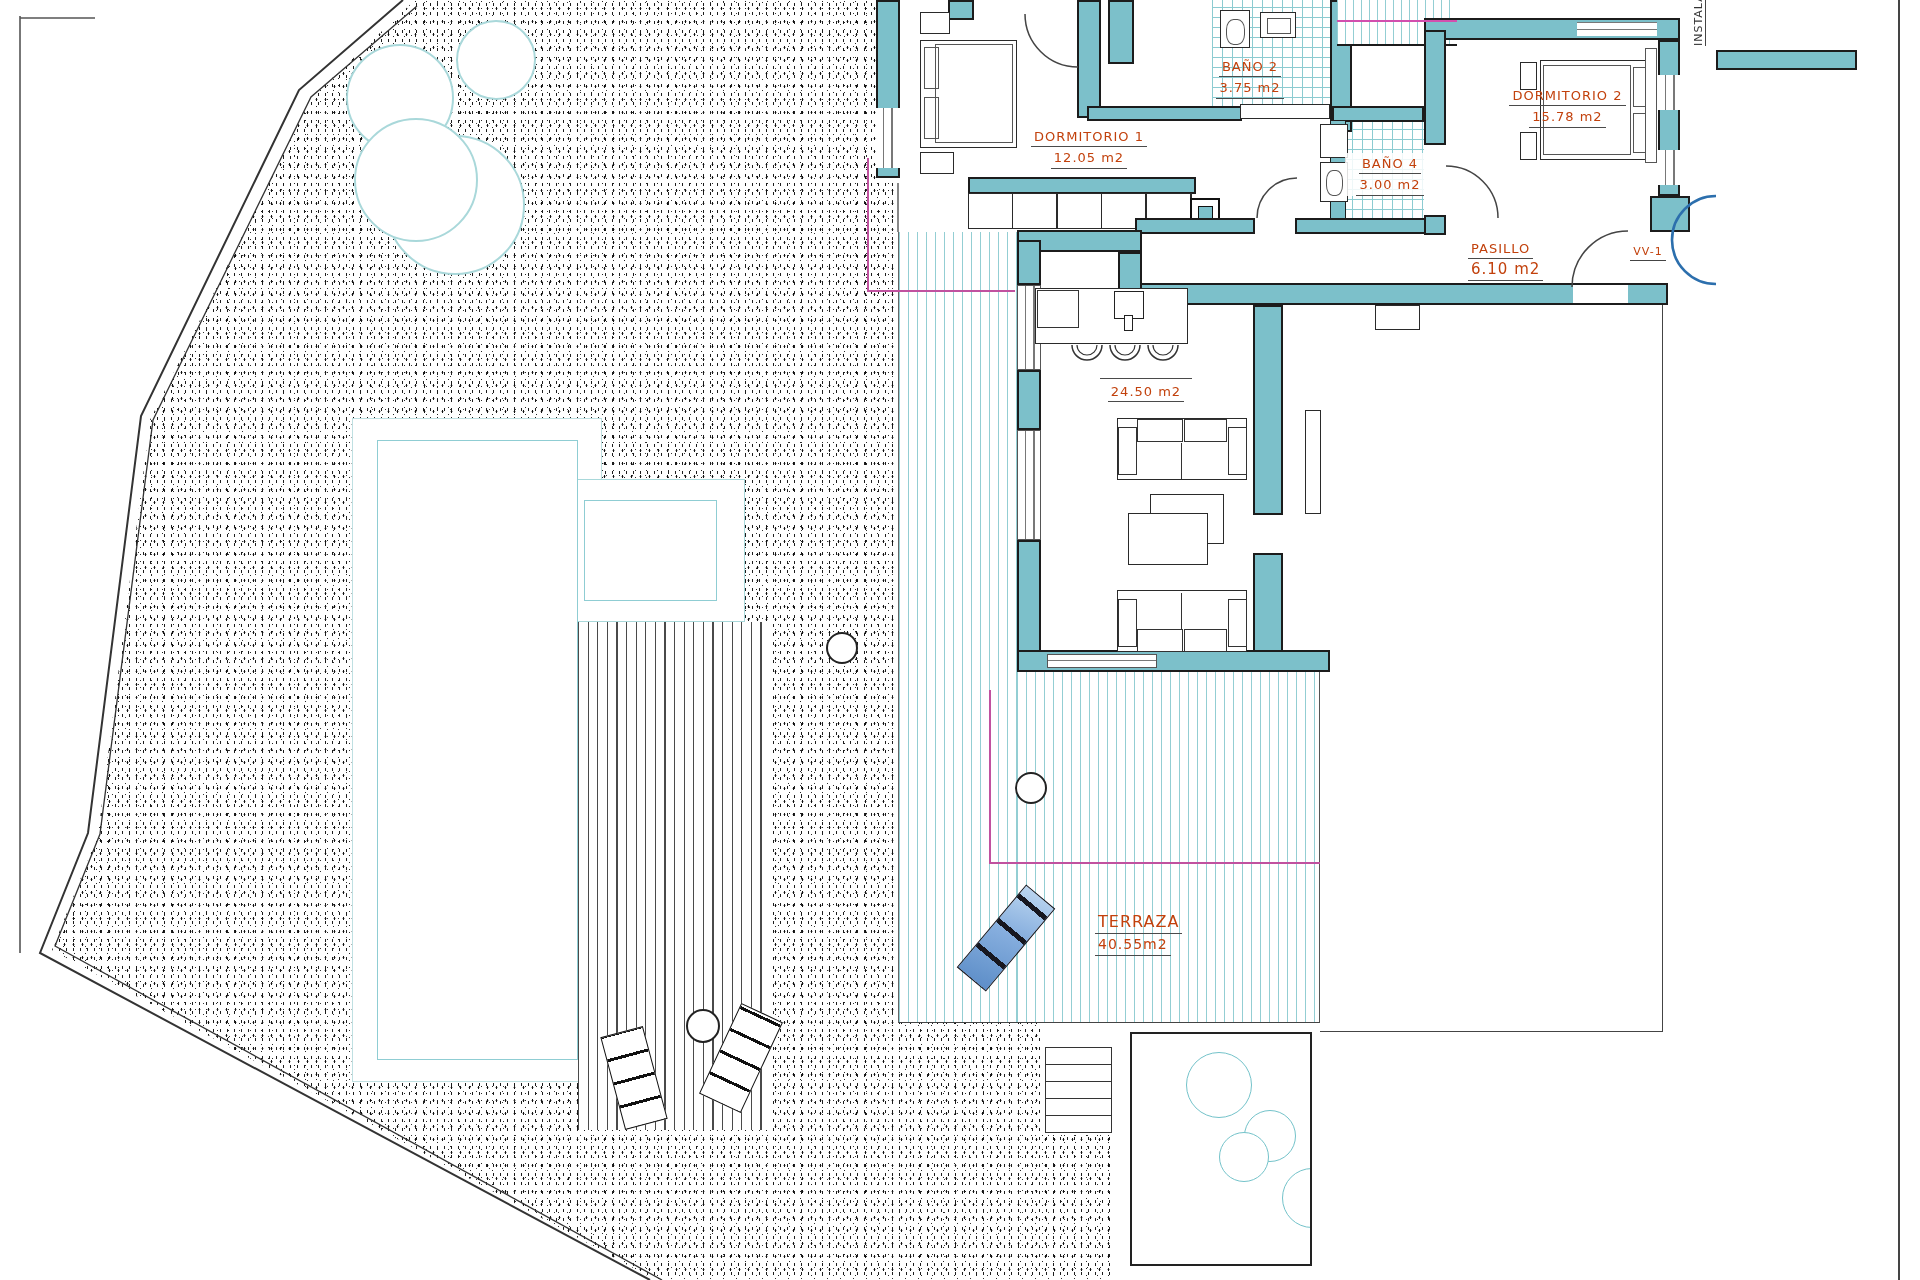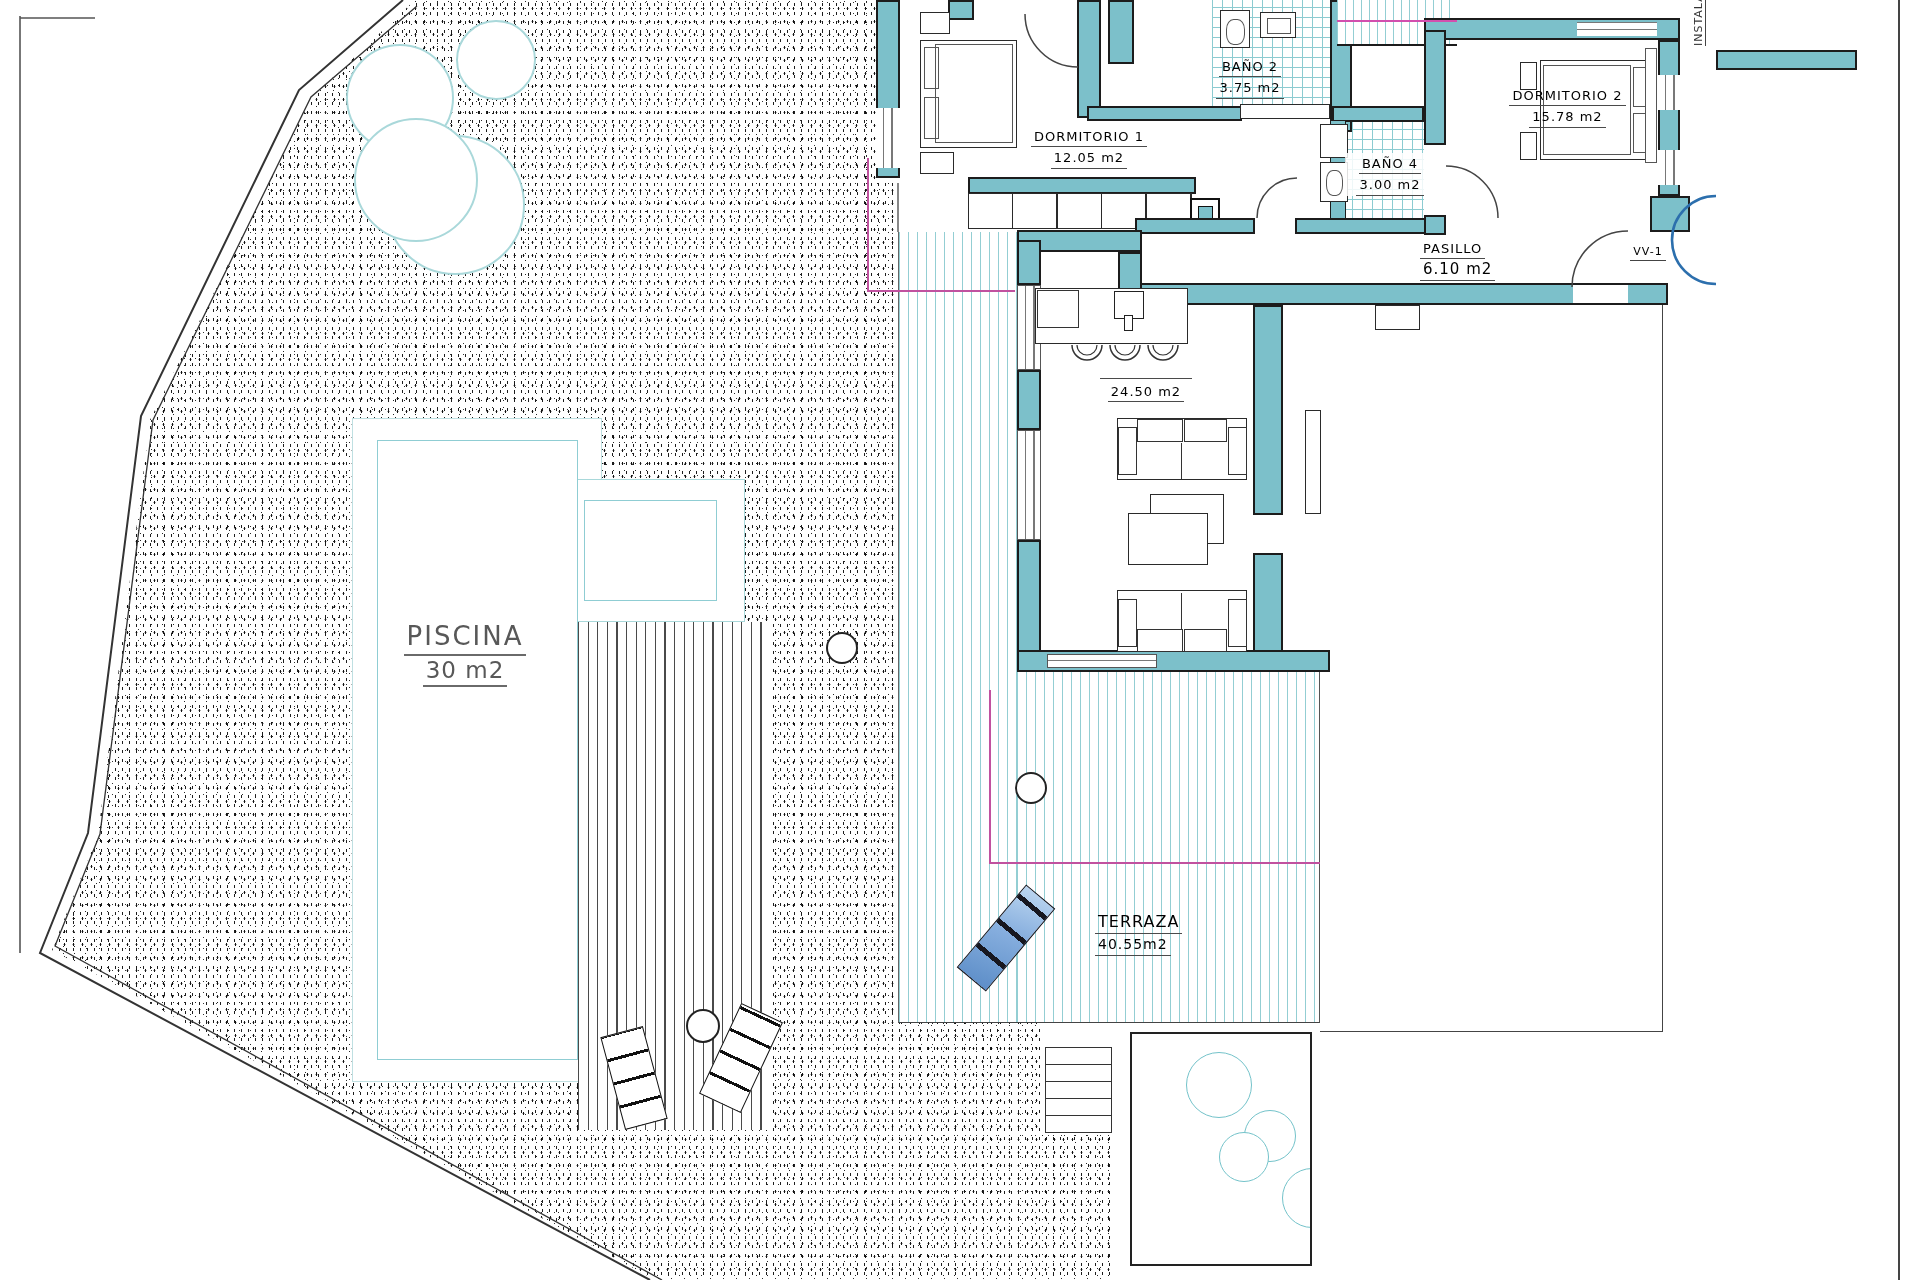--- a/index.html
+++ b/index.html
@@ -24,21 +24,21 @@
   .blk{border:1.6px solid #2a2a2a;background:#fff;}
   .tiles{background-color:#fff;background-image:
       repeating-linear-gradient(0deg,#8ccbd1 0 1px,transparent 1px 10px),
       repeating-linear-gradient(90deg,#8ccbd1 0 1px,transparent 1px 10px);}
   .stripeT{background-color:#fff;background-image:repeating-linear-gradient(90deg,#93ced3 0 1.4px,transparent 1.4px 9px);}
   .deck{background-color:#fff;background-image:repeating-linear-gradient(90deg,#4a4a4a 0 1.2px,transparent 1.2px 9.6px);}
   .winV{background-color:#fff;background-image:repeating-linear-gradient(90deg,transparent 0 7px,#787878 7px 8.4px);}
   .winH{background-color:#fff;background-image:repeating-linear-gradient(0deg,transparent 0 6px,#787878 6px 7.4px);}
   .stairs{background-color:#fff;border:1.6px solid #333;
       background-image:repeating-linear-gradient(0deg,transparent 0 15.5px,#333 15.5px 17px);}
-  .lbl{color:#000000;text-align:center;line-height:1.25;letter-spacing:1px;z-index:60;}
+  .lbl{color:#c2410c;text-align:center;line-height:1.25;letter-spacing:1px;z-index:60;}
   .lbl span{display:inline-block;border-bottom:1.6px solid #4a4a4a;padding:0 3px 1px 3px;}
   .big{color:#585858;}
   .chair{background:#fff;border:1.8px solid #101010;
       background-image:repeating-linear-gradient(0deg,transparent 0 21px,#101010 21px 24px);}
   .blue-lounger{border:1.8px solid #101018;
       background-image:repeating-linear-gradient(0deg,transparent 0 27px,#17171f 27px 32px),linear-gradient(160deg,#bcd6f0 0%,#86aede 45%,#5d8ec8 100%);}
   .circ{border:2.5px solid #222;border-radius:50%;background:#fff;}
   .tealcirc{border:1.6px solid #74c3ca;border-radius:50%;background:#fff;position:absolute;}
   svg.overlay{position:absolute;left:0;top:0;z-index:50;}
   .vtext{position:absolute;left:1692px;top:46px;transform:rotate(-90deg);transform-origin:0 0;
@@ -205,24 +205,20 @@
     <path d="M1072,345 A15,15 0 0 0 1102,345" fill="none" stroke="#333" stroke-width="1.5"></path>
     <path d="M1077,345 A10,10 0 0 0 1097,345" fill="none" stroke="#333" stroke-width="1.2"></path>
     <path d="M1110,345 A15,15 0 0 0 1140,345" fill="none" stroke="#333" stroke-width="1.5"></path>
     <path d="M1115,345 A10,10 0 0 0 1135,345" fill="none" stroke="#333" stroke-width="1.2"></path>
     <path d="M1148,345 A15,15 0 0 0 1178,345" fill="none" stroke="#333" stroke-width="1.5"></path>
     <path d="M1153,345 A10,10 0 0 0 1173,345" fill="none" stroke="#333" stroke-width="1.2"></path>
     <line x1="898" y1="183" x2="898" y2="232" stroke="#555" stroke-width="1.4"></line>
   </svg>
 
 
-  <div class="abs lbl big" style="left:370px;top:620px;width:190px">
-    <span style="font-size:26px;letter-spacing:2px;border-bottom:2px solid #6a6a6a">PISCINA</span><br>
-    <span style="font-size:23px;border-bottom:2px solid #6a6a6a">30 m2</span>
-  </div>
 
   <div class="abs lbl" style="left:1095px;top:912px;width:110px;text-align:left">
     <span style="font-size:16px">TERRAZA</span><br>
     <span style="font-size:14px">40.55m2</span>
   </div>
 
   <div class="abs lbl" style="left:1014px;top:126px;width:150px">
     <span style="font-size:13px">DORMITORIO 1</span><br>
     <span style="font-size:13px">12.05 m2</span>
   </div>
@@ -235,21 +231,21 @@
   <div class="abs lbl" style="left:1345px;top:153px;width:90px;background:rgba(255,255,255,.85)">
     <span style="font-size:13px">BAÑO 4</span><br>
     <span style="font-size:13px">3.00 m2</span>
   </div>
 
   <div class="abs lbl" style="left:1490px;top:85px;width:155px">
     <span style="font-size:13px">DORMITORIO 2</span><br>
     <span style="font-size:13px">15.78 m2</span>
   </div>
 
-  <div class="abs lbl" style="left:1420px;top:238px;width:90px;text-align:left">
+  <div class="abs lbl" style="left:1468px;top:238px;width:90px;text-align:left">
     <span style="font-size:13px">PASILLO</span><br>
     <span style="font-size:15px">6.10 m2</span>
   </div>
 
   <div class="abs lbl" style="left:1100px;top:378px;width:92px;border-top:1.6px solid #4a4a4a;padding-top:2px">
     <span style="font-size:13px">24.50 m2</span>
   </div>
 
   <div class="abs lbl" style="left:1626px;top:240px;width:44px">
     <span style="font-size:11px;border-bottom:1.2px solid #444">VV-1</span>

